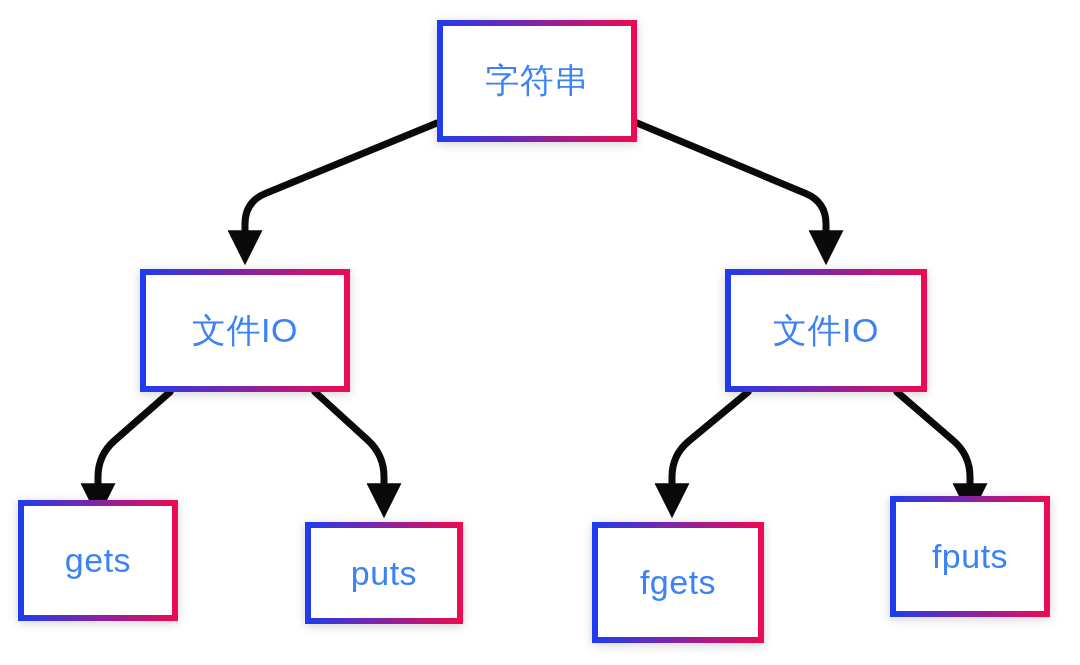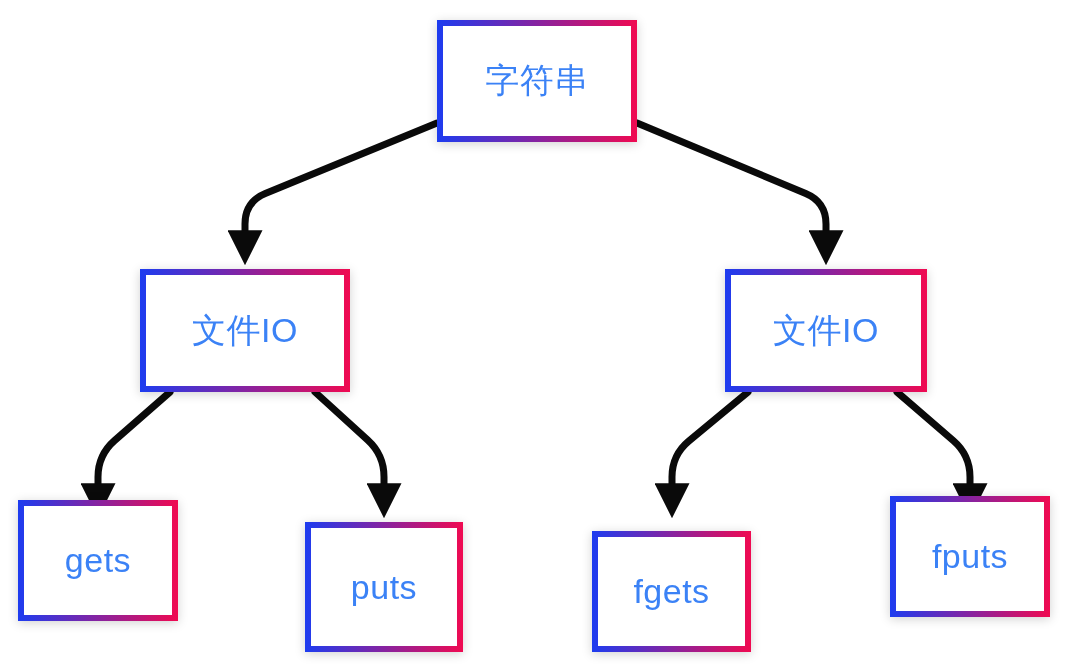--- a/index.html
+++ b/index.html
@@ -87,27 +87,27 @@
       <span class="node-label">文件IO</span>
     </div>
   </div>
 
   <div class="node" style="left: 18px; top: 500px; width: 160px; height: 121px;">
     <div class="node-inner">
       <span class="node-label">gets</span>
     </div>
   </div>
 
-  <div class="node" style="left: 305px; top: 522px; width: 158px; height: 130px;">
+  <div class="node" style="left: 305px; top: 522px; width: 158px; height: 102px;">
     <div class="node-inner">
       <span class="node-label">puts</span>
     </div>
   </div>
 
-  <div class="node" style="left: 592px; top: 522px; width: 159px; height: 121px; margin-top: 9px;">
+  <div class="node" style="left: 592px; top: 522px; width: 172px; height: 121px;">
     <div class="node-inner">
       <span class="node-label">fgets</span>
     </div>
   </div>
 
   <div class="node" style="left: 890px; top: 496px; width: 160px; height: 121px;">
     <div class="node-inner">
       <span class="node-label">fputs</span>
     </div>
   </div>

